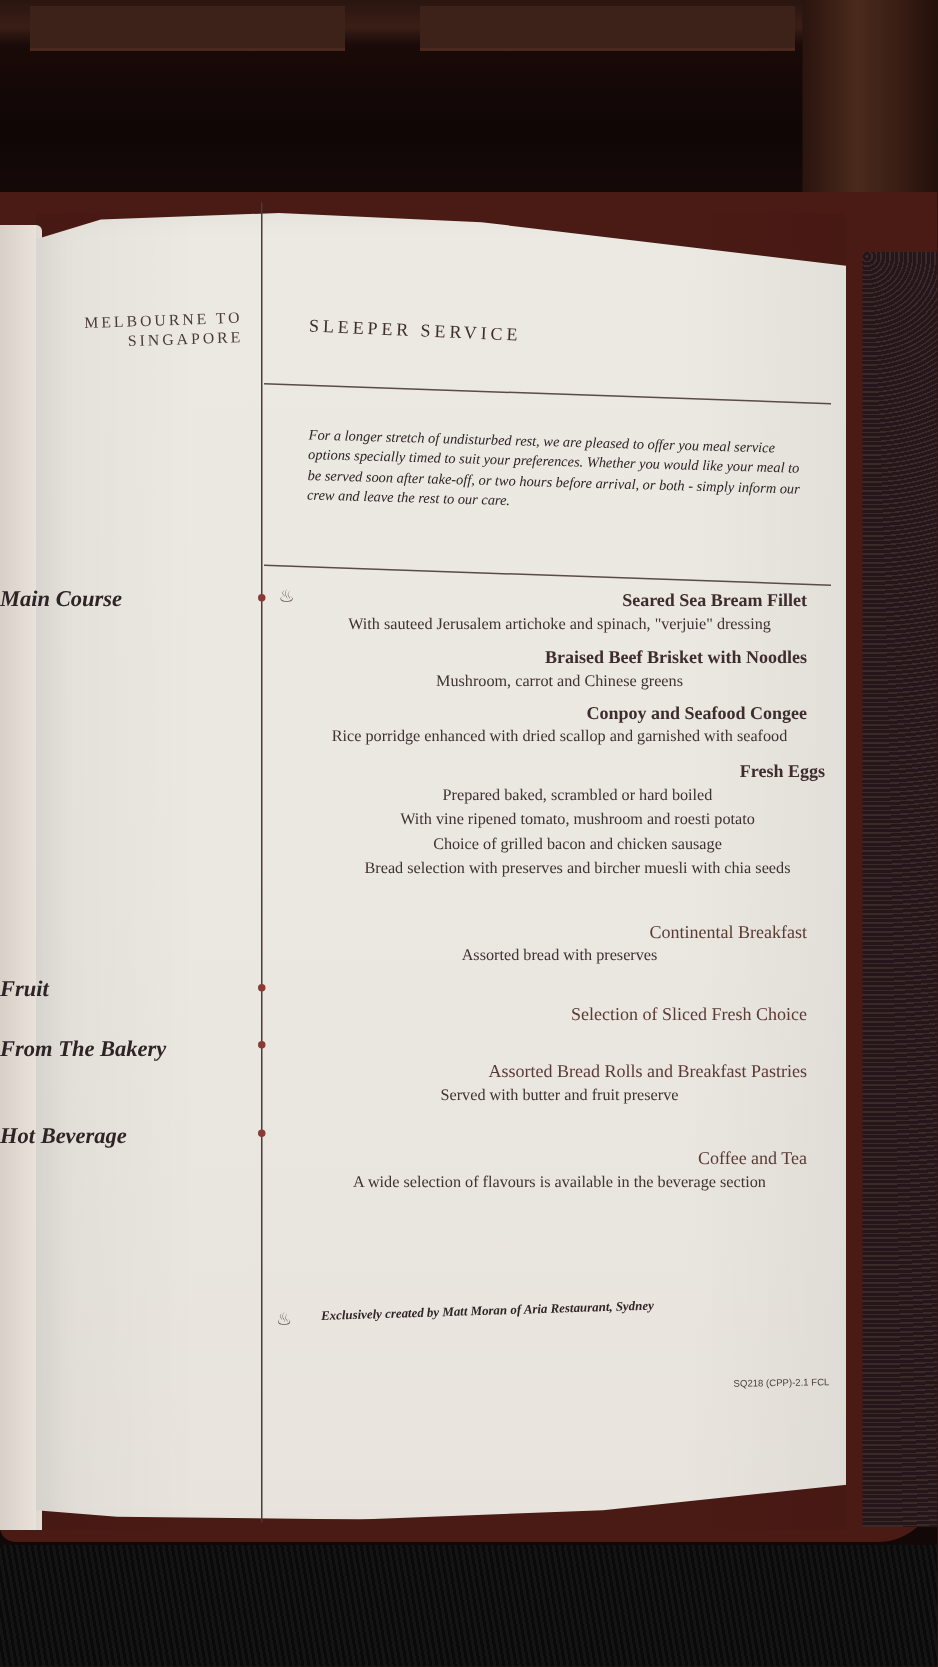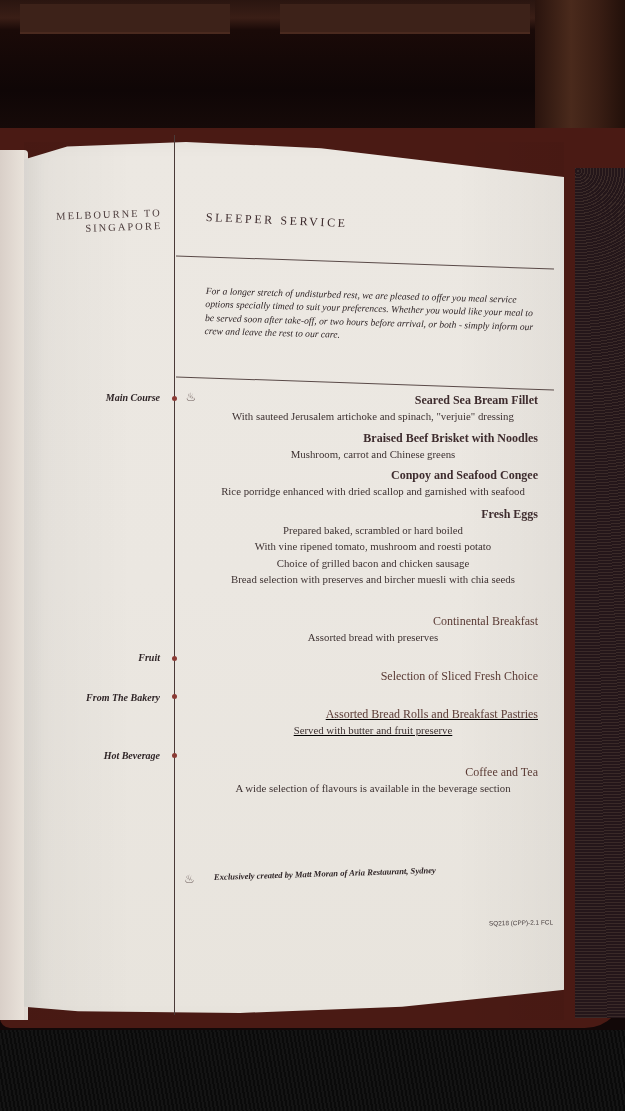--- a/index.html
+++ b/index.html
@@ -68,22 +68,22 @@
       border-top: 1px solid #5a4a48;
       border-bottom: 1px solid #5a4a48;
       transform: skewY(2deg);
     }
     .intro-text {
       position: absolute; left: 206px; top: 284px; width: 330px;
       font-style: italic; font-size: 9.6px; line-height: 13.4px; color: #2e2426;
       transform: rotate(1.6deg); transform-origin: left top;
     }
     .course-label {
-      position: absolute; width: 160px; left: 0; text-align: right;
-      font-style: italic; font-weight: bold; font-size: 10px; color: #2e2426;
+      position: absolute; width: 160px; left: 0; text-align: left;
+      font-style: italic; font-weight: bold; font-size: 15px; color: #2e2426;
     }
     .bullet {
       position: absolute; left: 172px; width: 5px; height: 5px;
       border-radius: 50%; background: #8a3a34;
     }
     .chef-icon {
       position: absolute; width: 14px; height: 14px;
       font-size: 12px; line-height: 14px; text-align: center; color: #6a5a58;
     }
     .dish {
@@ -144,41 +144,41 @@
   <div class="dish-desc">With sauteed Jerusalem artichoke and spinach, "verjuie" dressing</div>
 </div>
 <div class="dish" style="top:430px;">
   <div class="dish-name">Braised Beef Brisket with Noodles</div>
   <div class="dish-desc">Mushroom, carrot and Chinese greens</div>
 </div>
 <div class="dish" style="top:467px;">
   <div class="dish-name">Conpoy and Seafood Congee</div>
   <div class="dish-desc">Rice porridge enhanced with dried scallop and garnished with seafood</div>
 </div>
-<div class="dish" style="top:506px;">
+<div class="dish" style="top:506px;margin-left:12px;">
   <div class="dish-name">Fresh Eggs</div>
   <div class="dish-desc">Prepared baked, scrambled or hard boiled</div>
   <div class="dish-desc">With vine ripened tomato, mushroom and roesti potato</div>
   <div class="dish-desc">Choice of grilled bacon and chicken sausage</div>
   <div class="dish-desc">Bread selection with preserves and bircher muesli with chia seeds</div>
 </div>
 <div class="dish" style="top:595px;">
   <div class="dish-name light">Continental Breakfast</div>
   <div class="dish-desc">Assorted bread with preserves</div>
 </div>
 
 <div class="course-label" style="top:652px;">Fruit</div>
 <div class="bullet" style="top:656px;"></div>
 <div class="dish" style="top:650px;">
   <div class="dish-name light">Selection of Sliced Fresh Choice</div>
 </div>
 
 <div class="course-label" style="top:692px;">From The Bakery</div>
 <div class="bullet" style="top:694px;"></div>
-<div class="dish" style="top:688px;text-decoration:underline;">
+<div class="dish" style="top:688px;">
   <div class="dish-name light">Assorted Bread Rolls and Breakfast Pastries</div>
   <div class="dish-desc">Served with butter and fruit preserve</div>
 </div>
 
 <div class="course-label" style="top:750px;">Hot Beverage</div>
 <div class="bullet" style="top:753px;"></div>
 <div class="dish" style="top:746px;">
   <div class="dish-name light">Coffee and Tea</div>
   <div class="dish-desc">A wide selection of flavours is available in the beverage section</div>
 </div>

